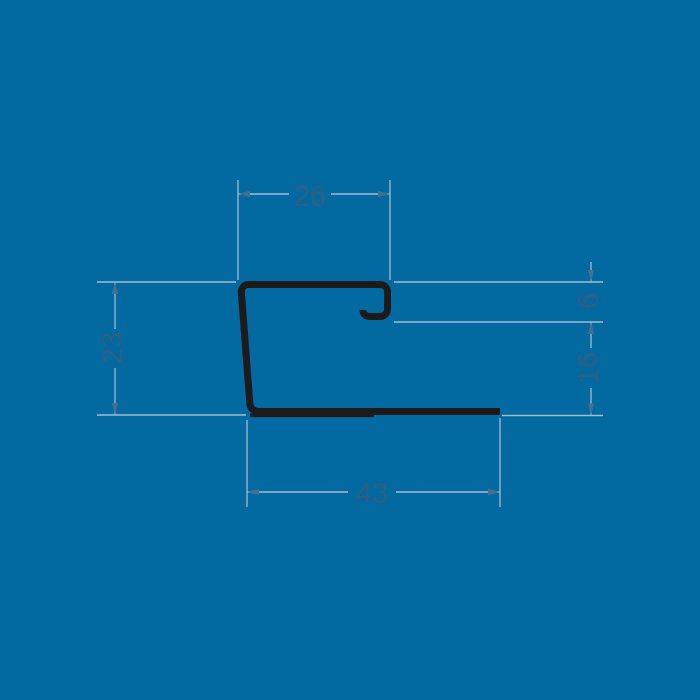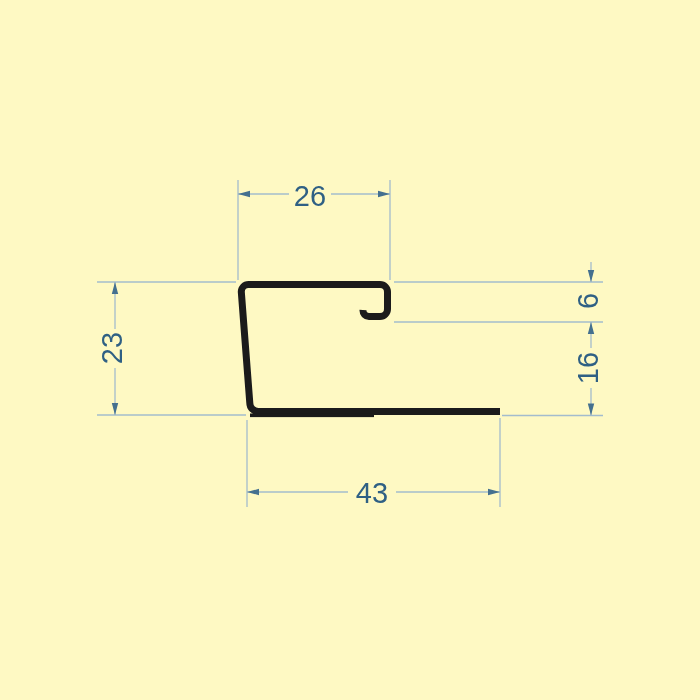--- a/index.html
+++ b/index.html
@@ -5,21 +5,21 @@
   html, body {
     margin: 0;
     padding: 0;
     background: #ffffff;
     font-family: "Liberation Sans", sans-serif;
   }
   .canvas {
     position: relative;
     width: 700px;
     height: 700px;
-    background: #fef9c3;
+    background: #0369a1;
     overflow: hidden;
   }
   svg text {
     font-family: "Liberation Sans", sans-serif;
     font-size: 29px;
     fill: #2f6084;
   }
   .dimline {
     stroke: #a3bccd;
     stroke-width: 1.3;

